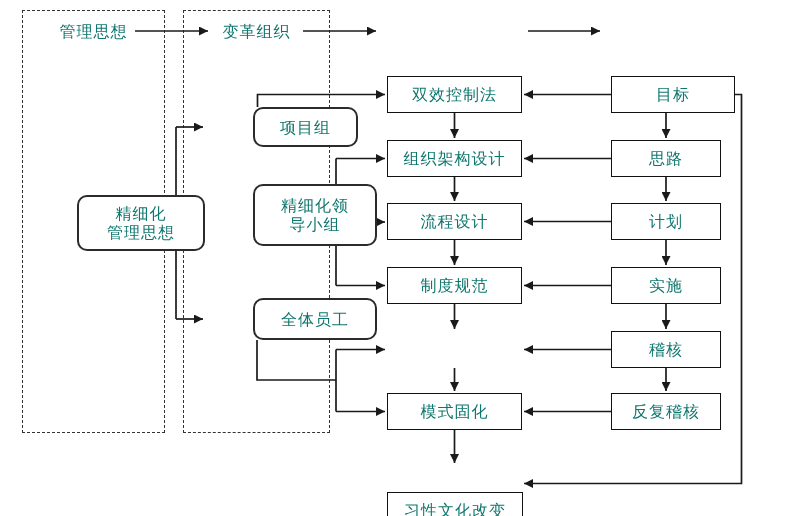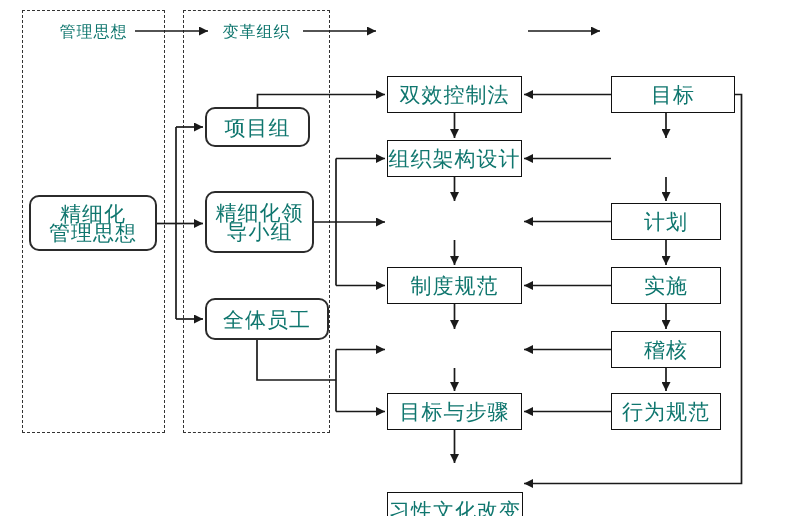--- a/index.html
+++ b/index.html
@@ -10,25 +10,25 @@
   .phase{
     position:absolute;border:1px dashed #333;background:transparent;z-index:1;
   }
   .phase-title{
     position:absolute;top:11px;left:0;width:100%;text-align:center;
     font-size:16px;line-height:19px;letter-spacing:1px;white-space:nowrap;
   }
   .wires{position:absolute;left:0;top:0;z-index:2;}
   .node{
     position:absolute;background:#ffffff;display:flex;align-items:center;justify-content:center;
-    font-size:21px;line-height:19px;text-align:center;z-index:3;box-sizing:border-box;
+    font-size:16px;line-height:19px;text-align:center;z-index:3;box-sizing:border-box;
     letter-spacing:1px;white-space:pre-line;
   }
   .rect{border:1px solid #111;}
-  .round{border:2px solid #2b2b2b;border-radius:10px;}
+  .round{border:2px solid #2b2b2b;border-radius:10px;margin-left:48px;}
 </style>
 </head>
 <body>
 
 <div class="canvas">
 
   <svg class="wires" width="787" height="516" viewBox="0 0 787 516">
     <defs>
       <marker id="arw" viewBox="0 0 10 10" refX="10" refY="5" markerWidth="11" markerHeight="9" orient="auto" markerUnits="userSpaceOnUse">
         <path d="M0,0 L10,5 L0,10 z" fill="#1a1a1a"></path>
@@ -101,30 +101,32 @@
   <div class="phase" style="left:22px;top:10px;width:141px;height:421px">
     <div class="phase-title">管理思想</div>
   </div>
   <div class="phase" style="left:183px;top:10px;width:145px;height:421px">
     <div class="phase-title">变革组织</div>
   </div>
 
   <div class="node round" style="left:29px;top:195px;width:128px;height:56px">精细化
 管理思想</div>
   <div class="node round" style="left:205px;top:107px;width:105px;height:40px">项目组</div>
-  <div class="node round" style="left:205px;top:191px;width:109px;height:62px">精细化领
+  <div class="node round" style="left:205px;top:184px;width:124px;height:62px">精细化领
 导小组</div>
   <div class="node round" style="left:205px;top:298px;width:124px;height:42px">全体员工</div>
 
   <div class="node rect" style="left:387px;top:76px;width:135px;height:37px">双效控制法</div>
   <div class="node rect" style="left:387px;top:140px;width:135px;height:37px">组织架构设计</div>
+  <div class="node rect" style="left:387px;top:203px;width:135px;height:37px">流程设计</div>
   <div class="node rect" style="left:387px;top:267px;width:135px;height:37px">制度规范</div>
-  <div class="node rect" style="left:387px;top:393px;width:135px;height:37px">目标与步骤</div>
+  <div class="node rect" style="left:387px;top:393px;width:135px;height:37px">模式固化</div>
 
   <div class="node rect" style="left:387px;top:492px;width:136px;height:37px">习性文化改变</div>
 
   <div class="node rect" style="left:611px;top:76px;width:124px;height:37px">目标</div>
+  <div class="node rect" style="left:611px;top:140px;width:110px;height:37px">思路</div>
   <div class="node rect" style="left:611px;top:203px;width:110px;height:37px">计划</div>
   <div class="node rect" style="left:611px;top:267px;width:110px;height:37px">实施</div>
   <div class="node rect" style="left:611px;top:331px;width:110px;height:37px">稽核</div>
-  <div class="node rect" style="left:611px;top:393px;width:110px;height:37px">行为规范</div>
+  <div class="node rect" style="left:611px;top:393px;width:110px;height:37px">反复稽核</div>
 
 </div>
 
 </body></html>

